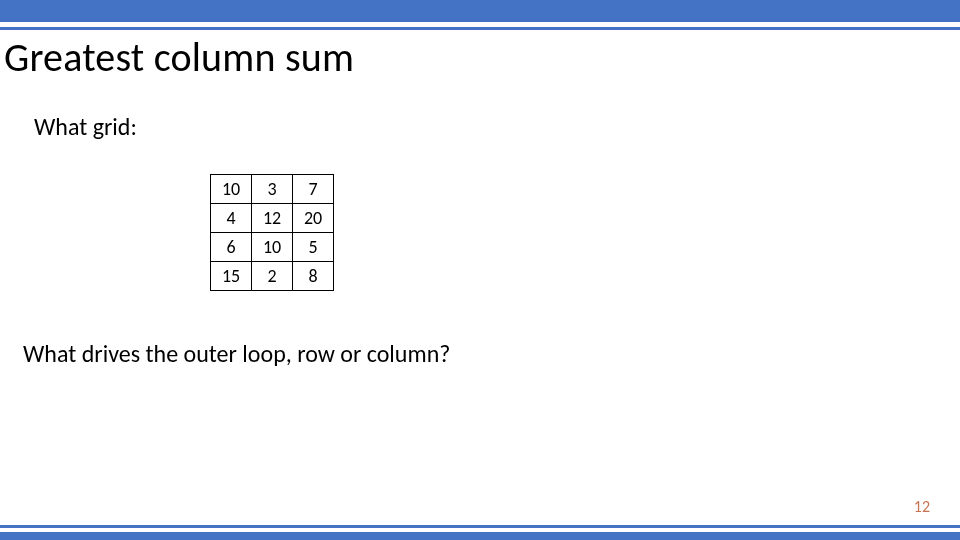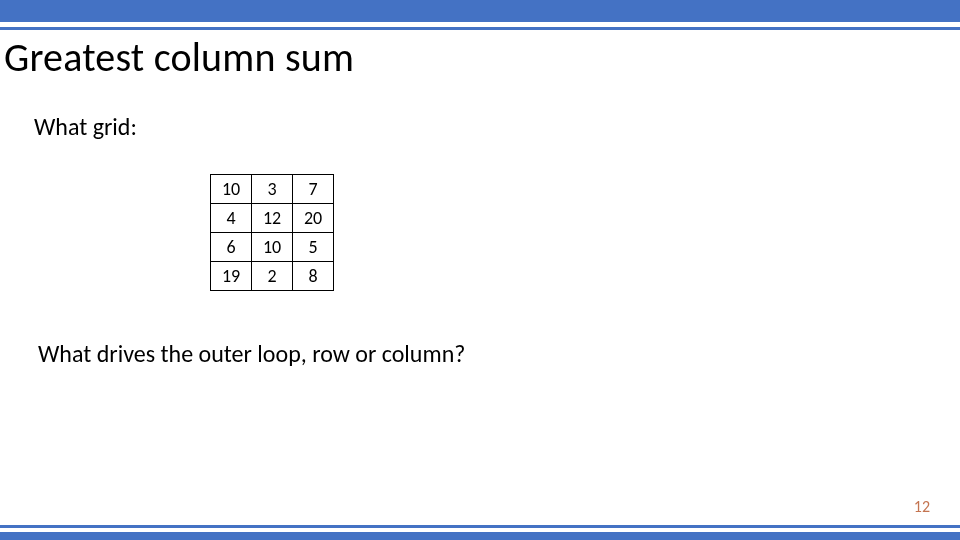--- a/index.html
+++ b/index.html
@@ -64,21 +64,21 @@
     border: 1.5px solid #000;
     width: 40px;
     height: 28px;
     text-align: center;
     vertical-align: middle;
     font-size: 18px;
     padding: 0;
   }
   .question {
     font-size: 24px;
-    margin: 48px 0 0 38px;
+    margin: 48px 0 0 23px;
   }
   .page-number {
     position: absolute;
     right: 30px;
     bottom: 24px;
     font-size: 16px;
     color: #C47450;
   }
 </style>
 </head>
@@ -106,21 +106,21 @@
         <td>4</td>
         <td>12</td>
         <td>20</td>
       </tr>
       <tr>
         <td>6</td>
         <td>10</td>
         <td>5</td>
       </tr>
       <tr>
-        <td>19</td>
+        <td>15</td>
         <td>2</td>
         <td>8</td>
       </tr>
     </tbody>
       </table>
   </div>
 
   <div class="question">What drives the outer loop, row or column?</div>
 
   <div class="page-number">12</div>

